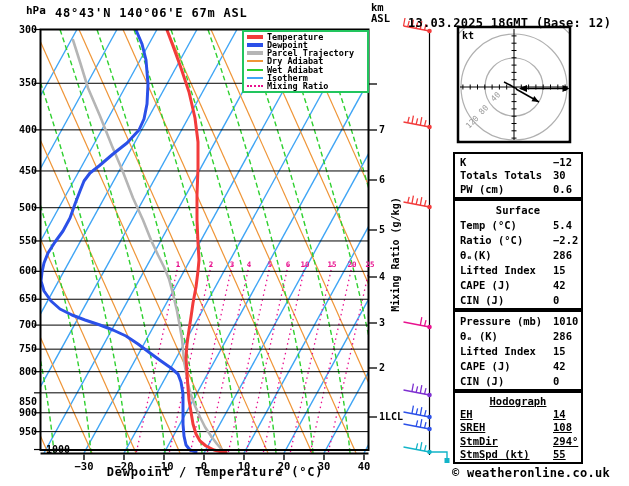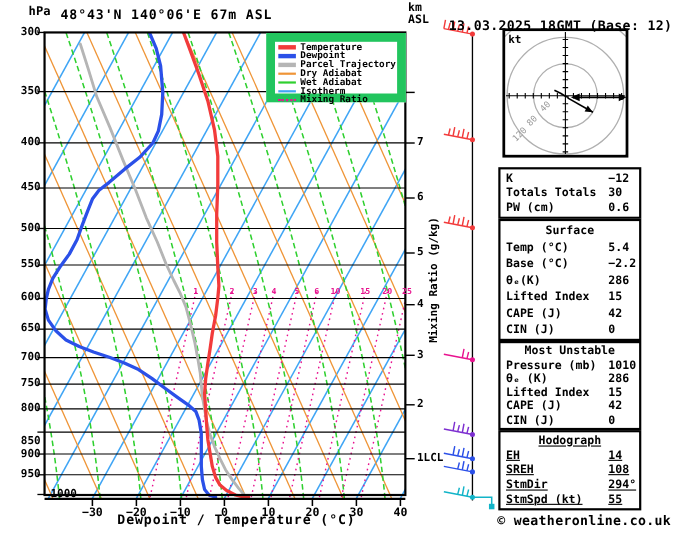--- a/index.html
+++ b/index.html
@@ -11,21 +11,21 @@
   .hpa{left:8px;top:4px;font-size:11px;font-weight:bold;padding-left:18px;}
   .kmasl{left:371px;top:2px;font-size:10.5px;font-weight:bold;line-height:11px;white-space:pre-line;}
   .xlabel{left:105px;top:465px;width:220px;text-align:center;font-size:12px;font-weight:bold;letter-spacing:0.8px;white-space:nowrap;}
   .footer{left:452px;top:466px;font-size:12px;font-weight:bold;letter-spacing:0.3px;white-space:nowrap;}
   .mixaxis{left:330px;top:249px;width:130px;text-align:center;font-size:10px;font-weight:bold;
            transform:rotate(-90deg);transform-origin:center;white-space:nowrap;}
   .plabel{width:32px;text-align:right;font-size:10px;font-weight:bold;}
   .xticklabel{width:40px;text-align:center;font-size:10.5px;font-weight:bold;}
   .kmlabel{font-size:10px;font-weight:bold;white-space:nowrap;}
   .mixlabel{width:16px;text-align:center;font-size:7.5px;font-weight:bold;color:#e8128f;}
-  .legend{left:242px;top:30px;width:127px;height:63px;border:8px solid #22c55e;background:#fff;
+  .legend{left:242px;top:30px;width:127px;height:63px;border:2px solid #22c55e;background:#fff;
           display:flex;flex-direction:column;justify-content:space-around;padding:1px 0;box-sizing:border-box;z-index:5;}
   .lrow{display:flex;align-items:center;height:8px;}
   .lsample{width:16px;margin-left:3px;margin-right:4px;flex:0 0 16px;}
   .llabel{font-size:8.5px;font-weight:bold;line-height:8px;white-space:nowrap;}
   .panel{left:453px;width:130px;border:2px solid #000;background:#fff;box-sizing:border-box;
          display:flex;flex-direction:column;justify-content:space-around;padding:1px 0;}
   .phead{text-align:center;font-size:10.5px;font-weight:bold;}
   .srow{display:flex;padding:0 3px 0 5px;}
   .slbl{flex:0 0 93px;font-size:10.5px;font-weight:bold;white-space:nowrap;}
   .sval{font-size:10.5px;font-weight:bold;white-space:nowrap;}
@@ -384,42 +384,41 @@
           <span class="sval">0.6</span>
         </div>
       </div>
       <div class="abs panel" style="top: 199px; height: 111px;">
         <div class="phead">Surface</div>
         <div class="srow">
           <span class="slbl">Temp (°C)</span>
           <span class="sval">5.4</span>
         </div>
         <div class="srow">
-          <span class="slbl">Base (°C)</span>
+          <span class="slbl">Ratio (°C)</span>
           <span class="sval">−2.2</span>
         </div>
         <div class="srow">
           <span class="slbl">θₑ(K)</span>
           <span class="sval">286</span>
         </div>
         <div class="srow">
           <span class="slbl">Lifted Index</span>
           <span class="sval">15</span>
         </div>
         <div class="srow">
           <span class="slbl">CAPE (J)</span>
           <span class="sval">42</span>
         </div>
         <div class="srow">
           <span class="slbl">CIN (J)</span>
           <span class="sval">0</span>
         </div>
       </div>
       <div class="abs panel" style="top: 310px; height: 81px;">
-        <div class="phead">Most Unstable</div>
         <div class="srow">
           <span class="slbl">Pressure (mb)</span>
           <span class="sval">1010</span>
         </div>
         <div class="srow">
           <span class="slbl">θₑ (K)</span>
           <span class="sval">286</span>
         </div>
         <div class="srow">
           <span class="slbl">Lifted Index</span>

